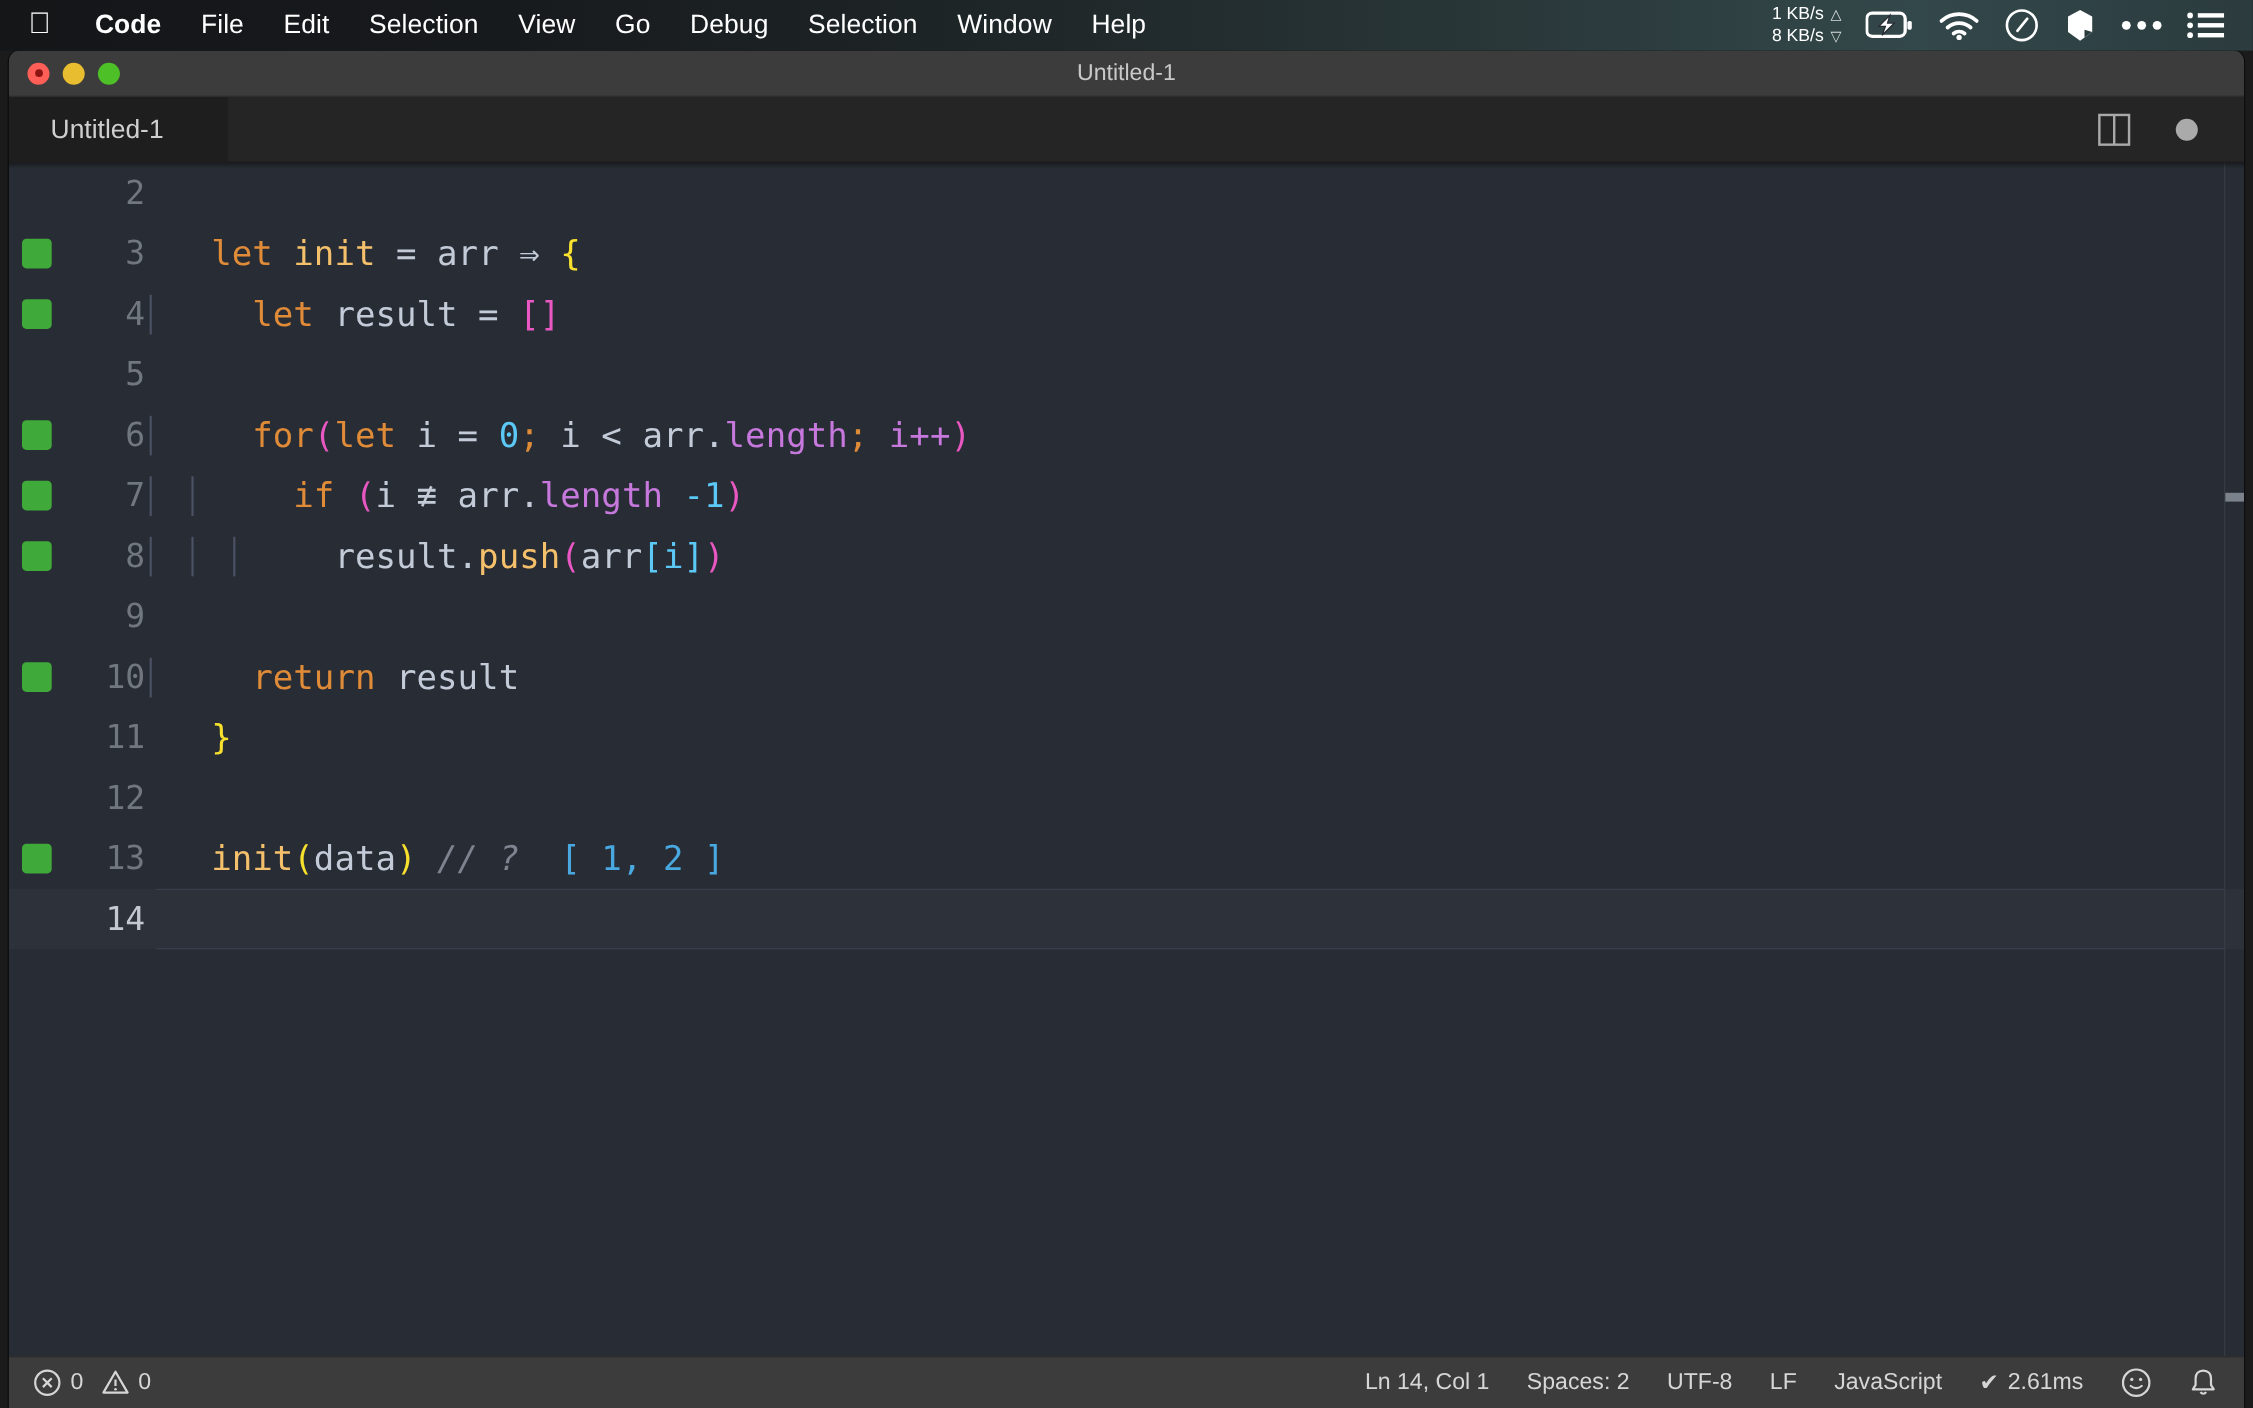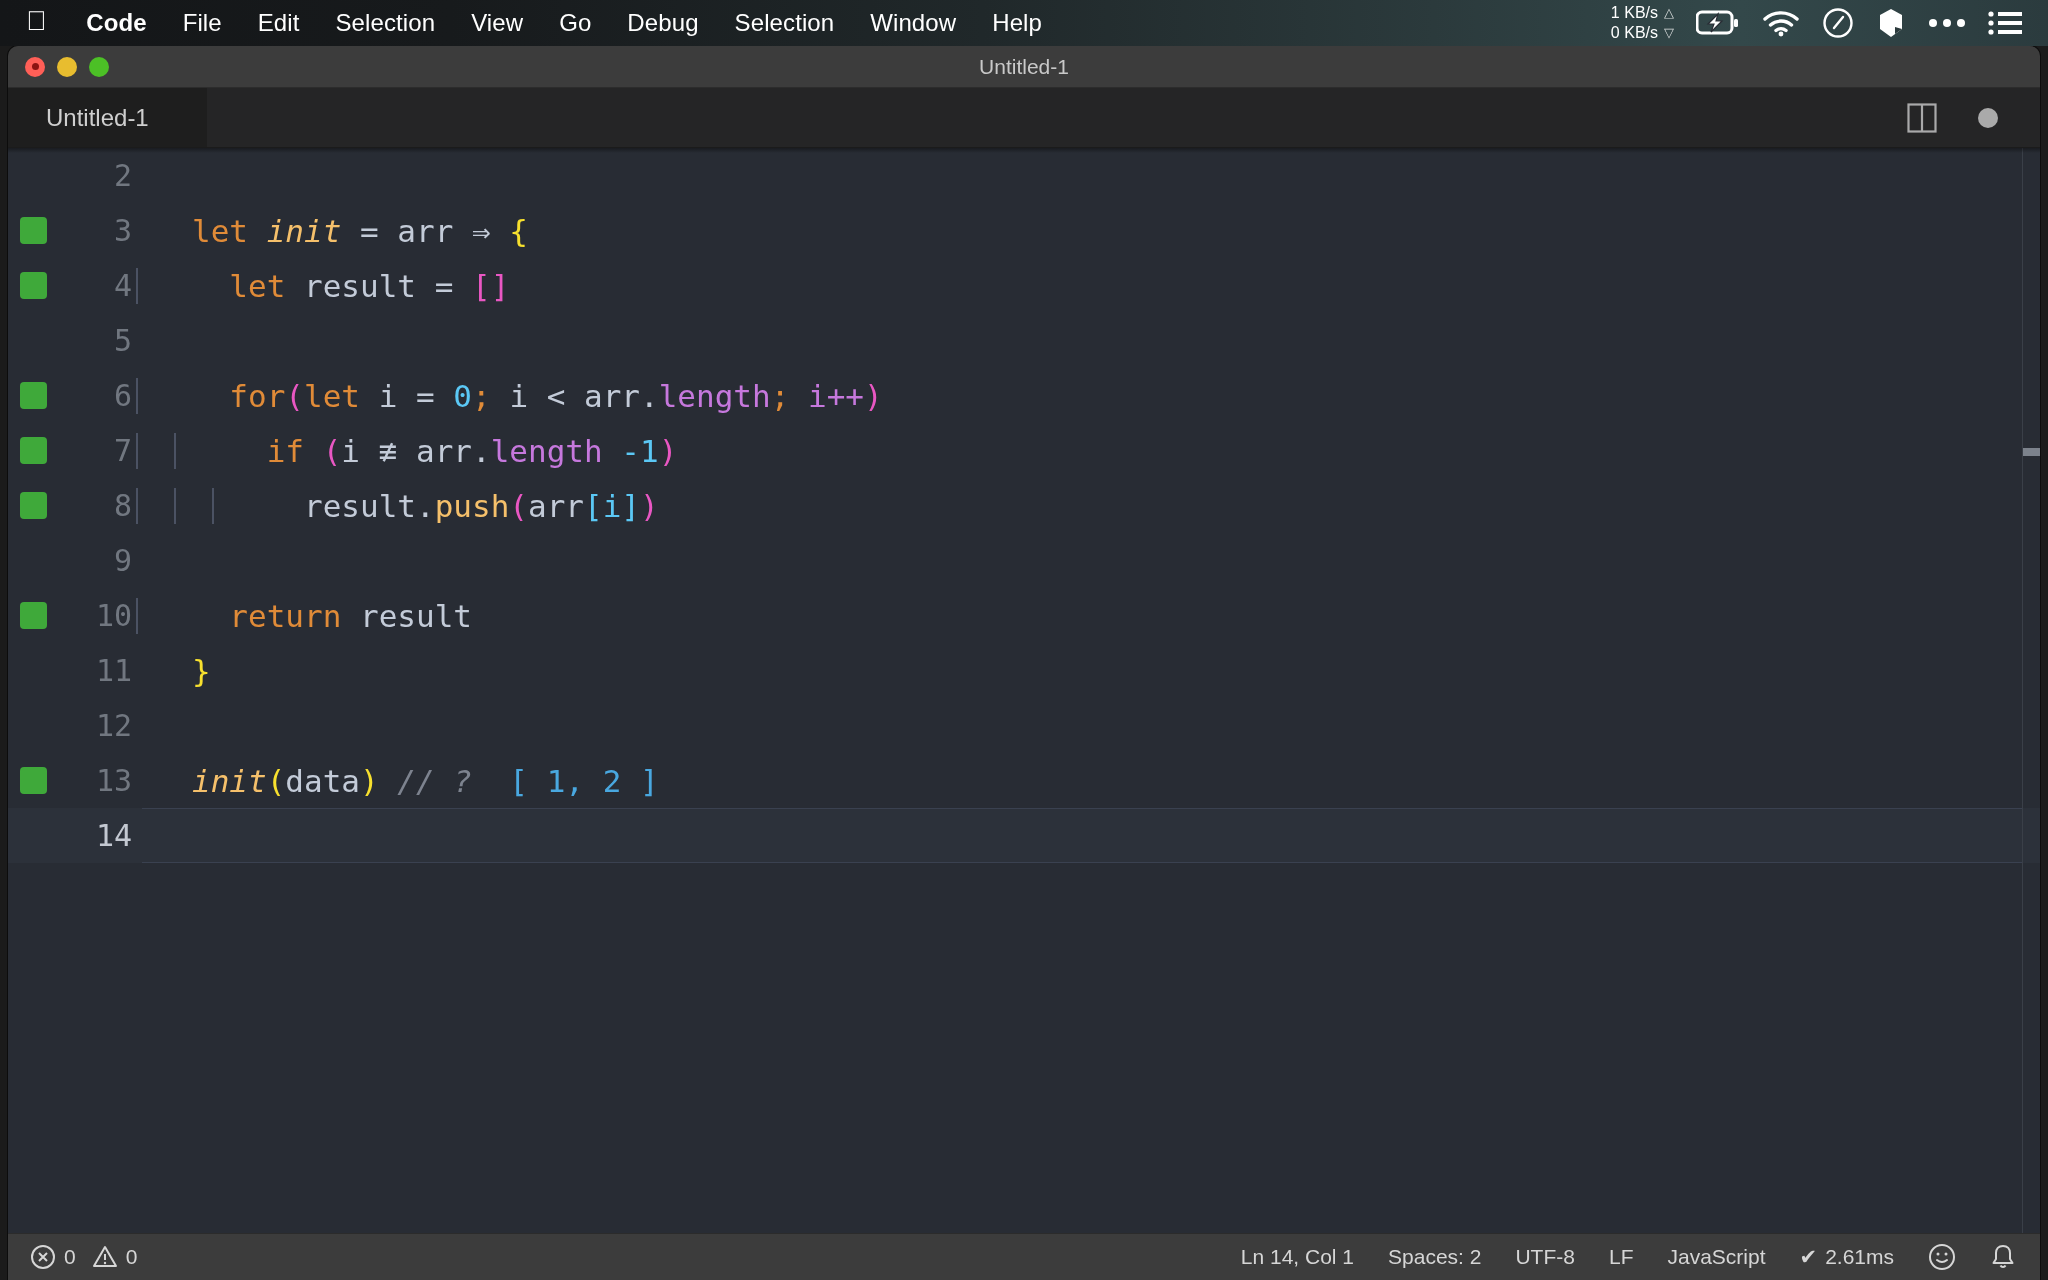--- a/index.html
+++ b/index.html
@@ -138,21 +138,21 @@
     border-top: 1px solid #3a4150; border-bottom: 1px solid #3a4150;
   }
 
   
   .iguide {
     position: absolute; top: 0; bottom: 0; width: 2px; background: #4b5263;
   }
 
   
   .kw      { color: #e08b38; }        
-  .fn      { color: #f5c06b; font-style: italic; }        
+  .fn      { color: #f5c06b; }        
   .var     { color: #c3cbd8; }        
   .op      { color: #c3cbd8; }
   .prop    { color: #c678dd; }
   .brace-y { color: #f7e02e; }
   .paren-m { color: #e957c3; }
   .brack-c { color: #5bc8f5; }
   .method  { color: #f5c06b; }
   .comment { color: #7d838f; font-style: italic; }
   .hint    { color: #49a8e0; text-align: center; }
 
@@ -193,21 +193,21 @@
   <span class="menu-item">Go</span>
   <span class="menu-item">Debug</span>
   <span class="menu-item">Selection</span>
   <span class="menu-item">Window</span>
   <span class="menu-item">Help</span>
 
   <div id="menu-right">
     <div class="net-speed">
       <div class="rows">
         <div>1 KB/s</div>
-        <div>0 KB/s</div>
+        <div>8 KB/s</div>
       </div>
       <div class="arrows">
         <span>△</span>
         <span>▽</span>
       </div>
     </div>
 
     <span class="mb-icon">
       <svg width="44" height="26" viewBox="0 0 44 26">
         <rect x="1" y="2" width="35" height="21" rx="5" fill="none" stroke="#fff" stroke-width="3"></rect>

